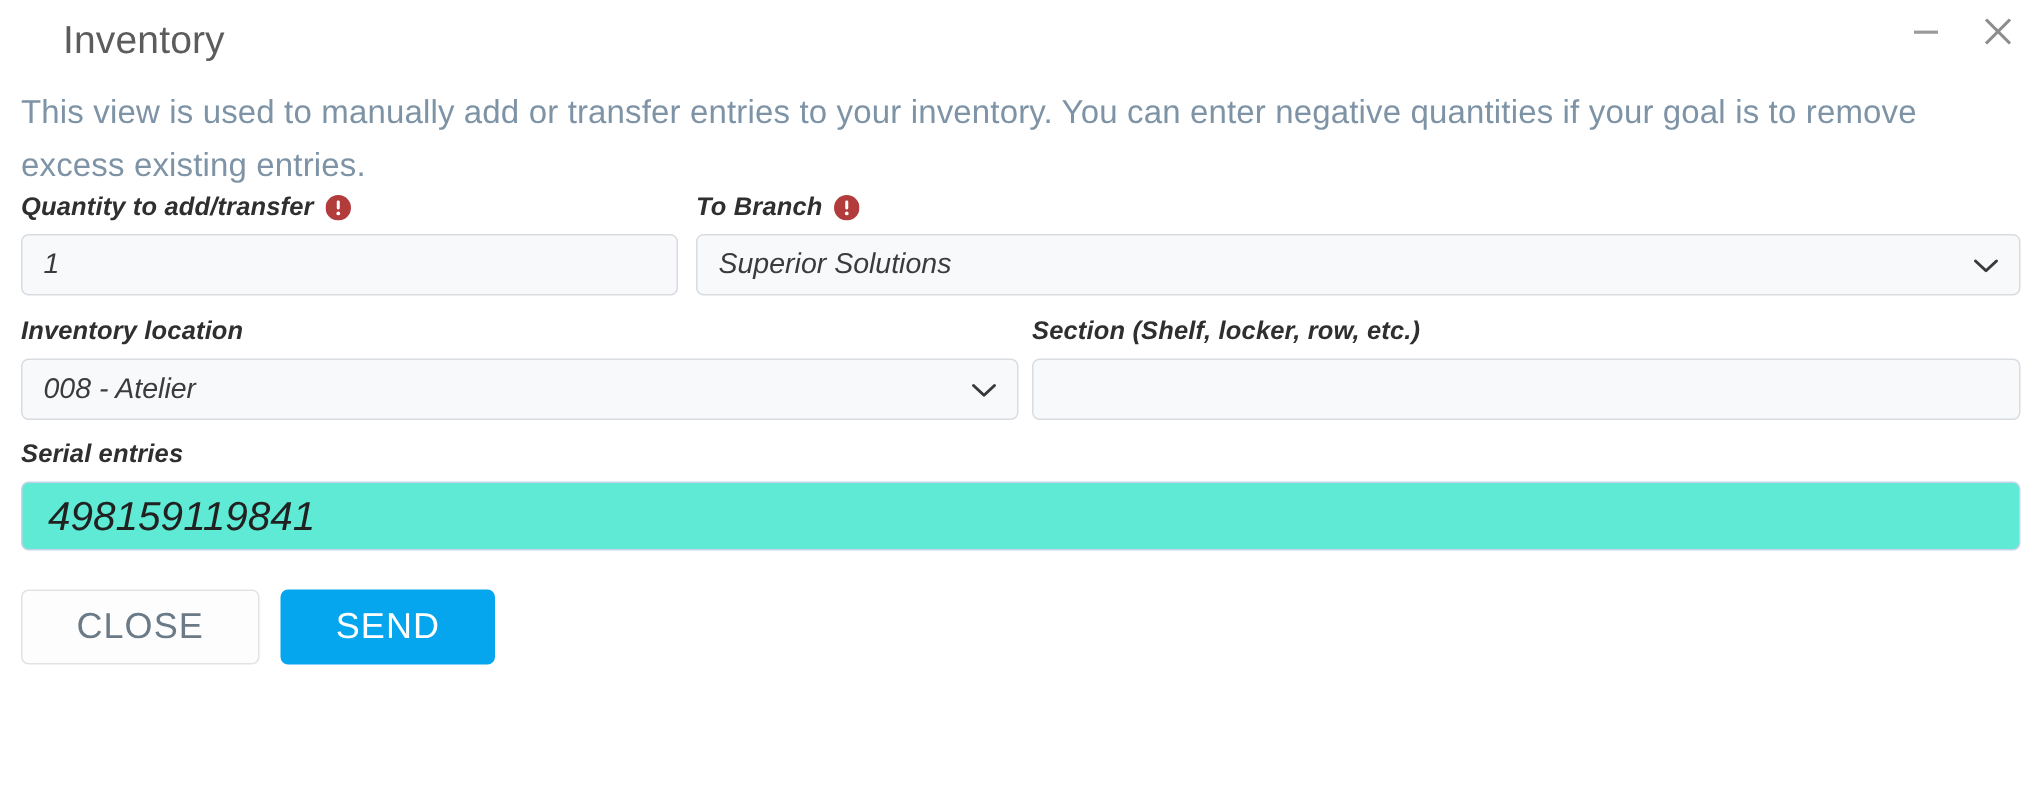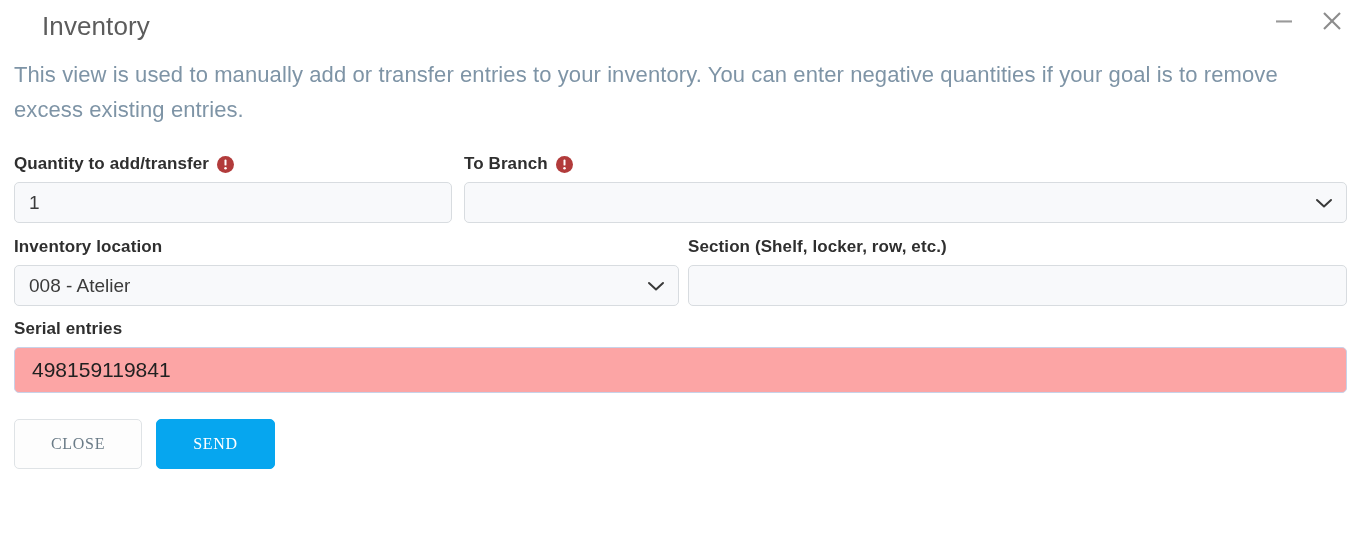--- a/index.html
+++ b/index.html
@@ -72,21 +72,21 @@
     font-size: 22px;
     line-height: 35px;
     color: #7e94a6;
     font-weight: 400;
     max-width: 1300px;
     letter-spacing: 0.1px;
   }
 
   
   .form-area {
-    margin-top: 26px;
+    font-style: italic;
   }
 
   .form-row {
     display: flex;
     align-items: flex-start;
   }
 
   .row-gap-1 { margin-bottom: 13px; }
   .row-gap-2 { margin-bottom: 12px; }
 
@@ -161,40 +161,40 @@
   .f-quantity { width: 438px; }
   .f-branch   { flex: 1; margin-left: 12px; }
   .f-location { width: 665px; }
   .f-section  { flex: 1; margin-left: 9px; }
   .f-serial   { width: 100%; }
 
   
   .serial-input {
     height: 46px;
     line-height: 44px;
-    background: #fca5a5;
+    background: #5eead4;
     border: 1px solid #c8d2e8;
-    font-size: 21px;
+    font-size: 27px;
     color: #212121;
     padding: 0 17px;
   }
 
   
   .button-row {
     display: flex;
     align-items: center;
     gap: 14px;
     margin-top: 26px;
   }
 
   .btn {
     height: 50px;
     border-radius: 5px;
-    font-size: 16px;
-    font-family: Liberation Serif, serif;
+    font-size: 24px;
+    font-family: Liberation Sans, sans-serif;
     letter-spacing: 0.7px;
     cursor: pointer;
     display: flex;
     align-items: center;
     justify-content: center;
     padding: 0 36px;
     border: 1px solid transparent;
   }
 
   .btn-close {
@@ -262,20 +262,21 @@
           <span>To Branch</span>
           <span class="req-icon">
             <svg width="17" height="17" viewBox="0 0 17 17">
               <circle cx="8.5" cy="8.5" r="8.5" fill="#b23b3b"></circle>
               <rect x="7.5" y="3.6" width="2" height="6" rx="0.9" fill="#ffffff"></rect>
               <circle cx="8.5" cy="12.3" r="1.25" fill="#ffffff"></circle>
             </svg>
           </span>
         </div>
         <div class="select-box">
+          <span class="select-value">Superior Solutions</span>
           <span class="chev">
             <svg width="18" height="12" viewBox="0 0 18 12">
               <polyline points="2,3 9,9.5 16,3" fill="none" stroke="#3a3a3a" stroke-width="2" stroke-linecap="round" stroke-linejoin="round"></polyline>
             </svg>
           </span>
         </div>
       </div>
     </div>
 
     <div class="form-row row-gap-2">

